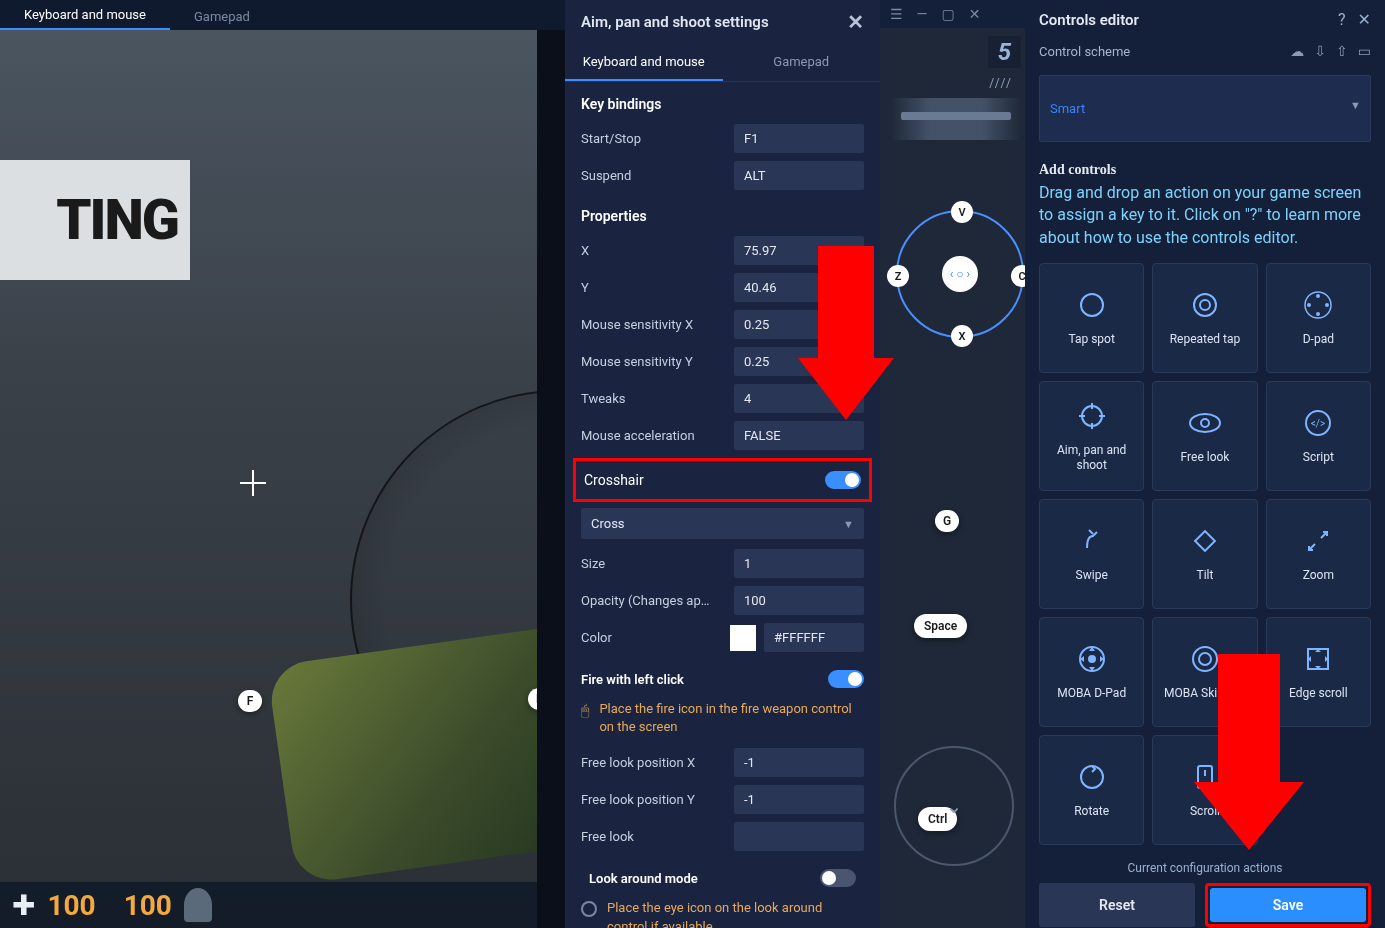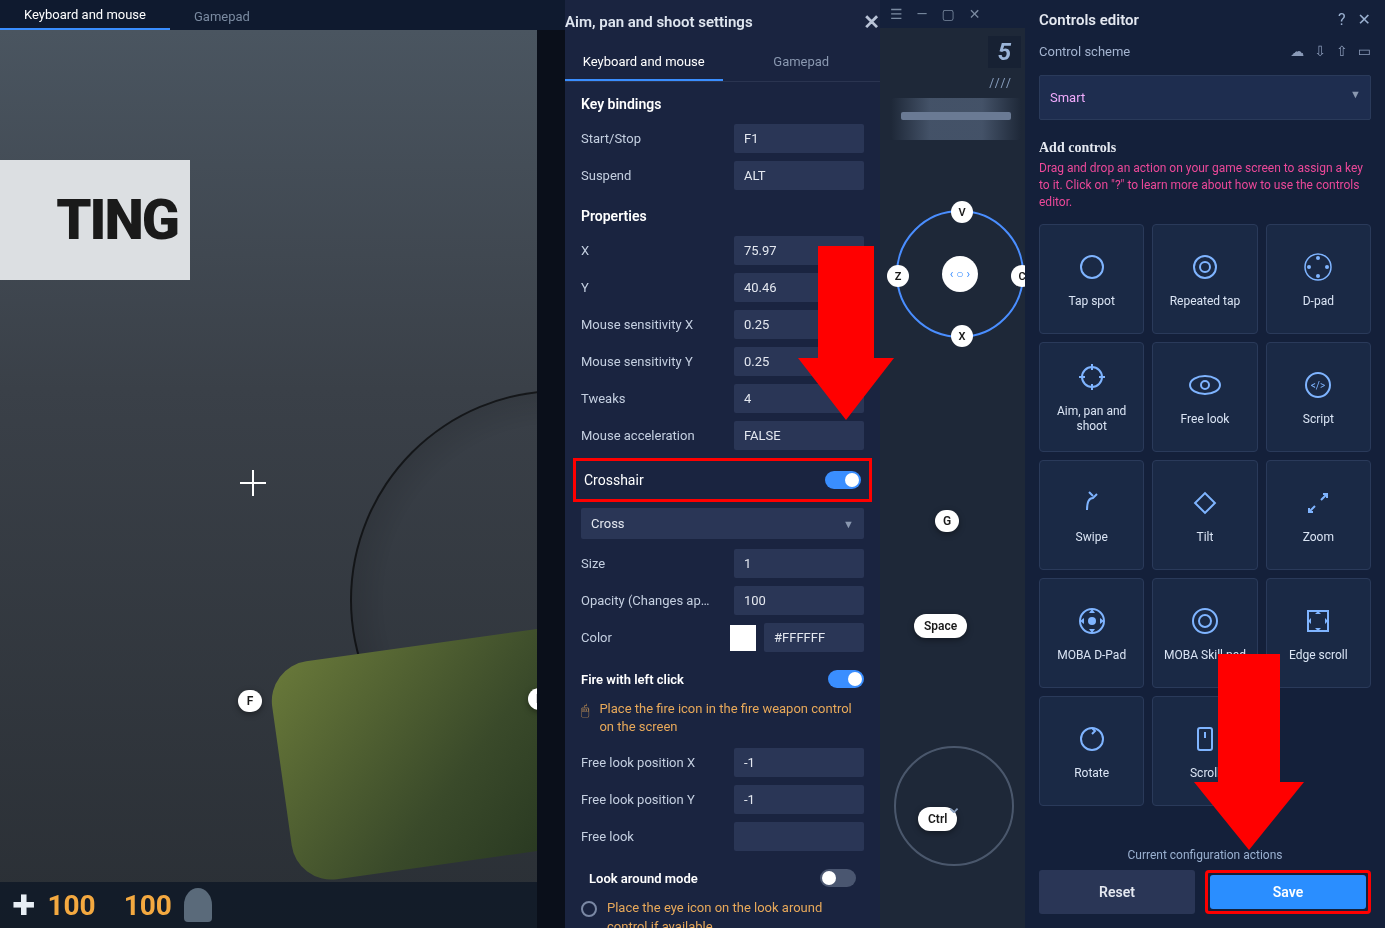--- a/index.html
+++ b/index.html
@@ -24,21 +24,21 @@
 .hud-plus { color: #e8eef5; font-size: 28px; font-weight: 300; }
 .hud-armor { color: #f4a940; font-weight: 700; font-size: 28px; margin-left: 16px; }
 .hud-avatar { width: 28px; height: 34px; background: #5a6a7a; border-radius: 50% 50% 4px 4px; }
 
 
 .key-badge { position: absolute; background: #fff; color: #1a1a1a; font-size: 12px; font-weight: 600; border-radius: 12px; padding: 4px 8px; min-width: 24px; text-align: center; box-shadow: 0 2px 6px rgba(0,0,0,0.4); }
 .key-badge.cloud { border-radius: 14px; padding: 5px 10px; }
 
 
 .settings-panel { position: absolute; top: 0; left: 565px; width: 315px; bottom: 0; background: #1a2440; color: #dfe6f0; overflow-y: auto; }
-.panel-header { display: flex; align-items: center; justify-content: space-between; padding: 12px 0; font-weight: 600; font-size: 15px; }
+.panel-header { display: flex; align-items: center; justify-content: space-between; padding: 12px 16px; font-weight: 600; font-size: 15px; }
 .close-x { font-size: 20px; color: #bac4d8; cursor: pointer; line-height: 1; }
 .panel-tabs { display: flex; border-bottom: 1px solid #2a3450; }
 .panel-tabs .ptab { flex: 1; text-align: center; padding: 10px 0; font-size: 13px; color: #8a98b0; cursor: pointer; }
 .panel-tabs .ptab.active { color: #fff; border-bottom: 2px solid #3a8eff; }
 .section-title { padding: 14px 16px 8px; font-size: 14px; font-weight: 600; color: #fff; }
 .prop-row { display: flex; align-items: center; padding: 4px 16px; gap: 8px; }
 .prop-label { flex: 1; font-size: 13px; color: #c4cfe0; white-space: nowrap; overflow: hidden; text-overflow: ellipsis; }
 .prop-input { width: 130px; background: #2a3656; border: none; color: #e4e8f0; font-size: 13px; padding: 7px 10px; border-radius: 2px; }
 .prop-select { width: 100%; background: #2a3656; border: none; color: #e4e8f0; font-size: 13px; padding: 8px 10px; margin: 6px 16px; width: calc(100% - 32px); border-radius: 2px; appearance: none; position: relative; }
 .select-wrap { position: relative; margin: 6px 16px; }
@@ -74,24 +74,24 @@
 
 .controls-editor { position: absolute; top: 0; left: 1025px; right: 0; bottom: 0; background: #14203a; display: flex; flex-direction: column; }
 .ce-header { display: flex; align-items: center; justify-content: space-between; padding: 10px 14px; }
 .ce-title { font-weight: 600; font-size: 15px; }
 .ce-header-icons { display: flex; gap: 12px; color: #9ab0d0; }
 .ce-header-icons span { cursor: pointer; font-size: 16px; }
 .ce-scheme { padding: 4px 14px 10px; }
 .ce-scheme-label { font-size: 13px; color: #a4b4d0; display: flex; align-items: center; justify-content: space-between; }
 .ce-scheme-icons { display: flex; gap: 10px; color: #8a9ab8; }
 .ce-scheme-icons span { cursor: pointer; font-size: 14px; }
-.ce-select { margin-top: 8px; background: #1e2d4f; border: 1px solid #2a3a5a; color: #f0abfc; padding: 14px 10px; width: 100%; font-size: 13px; appearance: none; border-radius: 2px; }
+.ce-select { margin-top: 8px; background: #1e2d4f; border: 1px solid #2a3a5a; color: #3b82f6; padding: 25px 10px; width: 100%; font-size: 13px; appearance: none; border-radius: 2px; }
 .ce-add { padding: 10px 14px 4px; }
 .ce-add-title { font-weight: 600; font-size: 14px; margin-bottom: 4px; font-family: Liberation Serif, serif; }
-.ce-add-desc { font-size: 12px; color: #ec4899; line-height: 1.4; }
+.ce-add-desc { font-size: 16px; color: #7dd3fc; line-height: 1.4; }
 .ce-grid { display: grid; grid-template-columns: repeat(3, 1fr); gap: 8px; padding: 10px 14px; }
 .ce-item { background: #1a2945; border: 1px solid #2a3a5a; border-radius: 4px; height: 110px; display: flex; flex-direction: column; align-items: center; justify-content: center; gap: 10px; cursor: grab; text-align: center; padding: 6px; }
 .ce-item-icon { width: 34px; height: 34px; display: flex; align-items: center; justify-content: center; color: #7fb4ff; }
 .ce-item-label { font-size: 12px; color: #dae4f4; line-height: 1.3; }
 .ce-footer { margin-top: auto; padding: 6px 14px 14px; }
 .ce-footer-label { text-align: center; font-size: 12px; color: #9ab0d0; margin-bottom: 8px; }
 .ce-buttons { display: flex; gap: 10px; }
 .ce-btn { flex: 1; padding: 9px 0; border: none; border-radius: 3px; font-size: 14px; font-weight: 600; cursor: pointer; }
 .ce-btn.reset { background: #2a3656; color: #e4e8f0; }
 .ce-btn.save { background: #2a8eff; color: #fff; }

